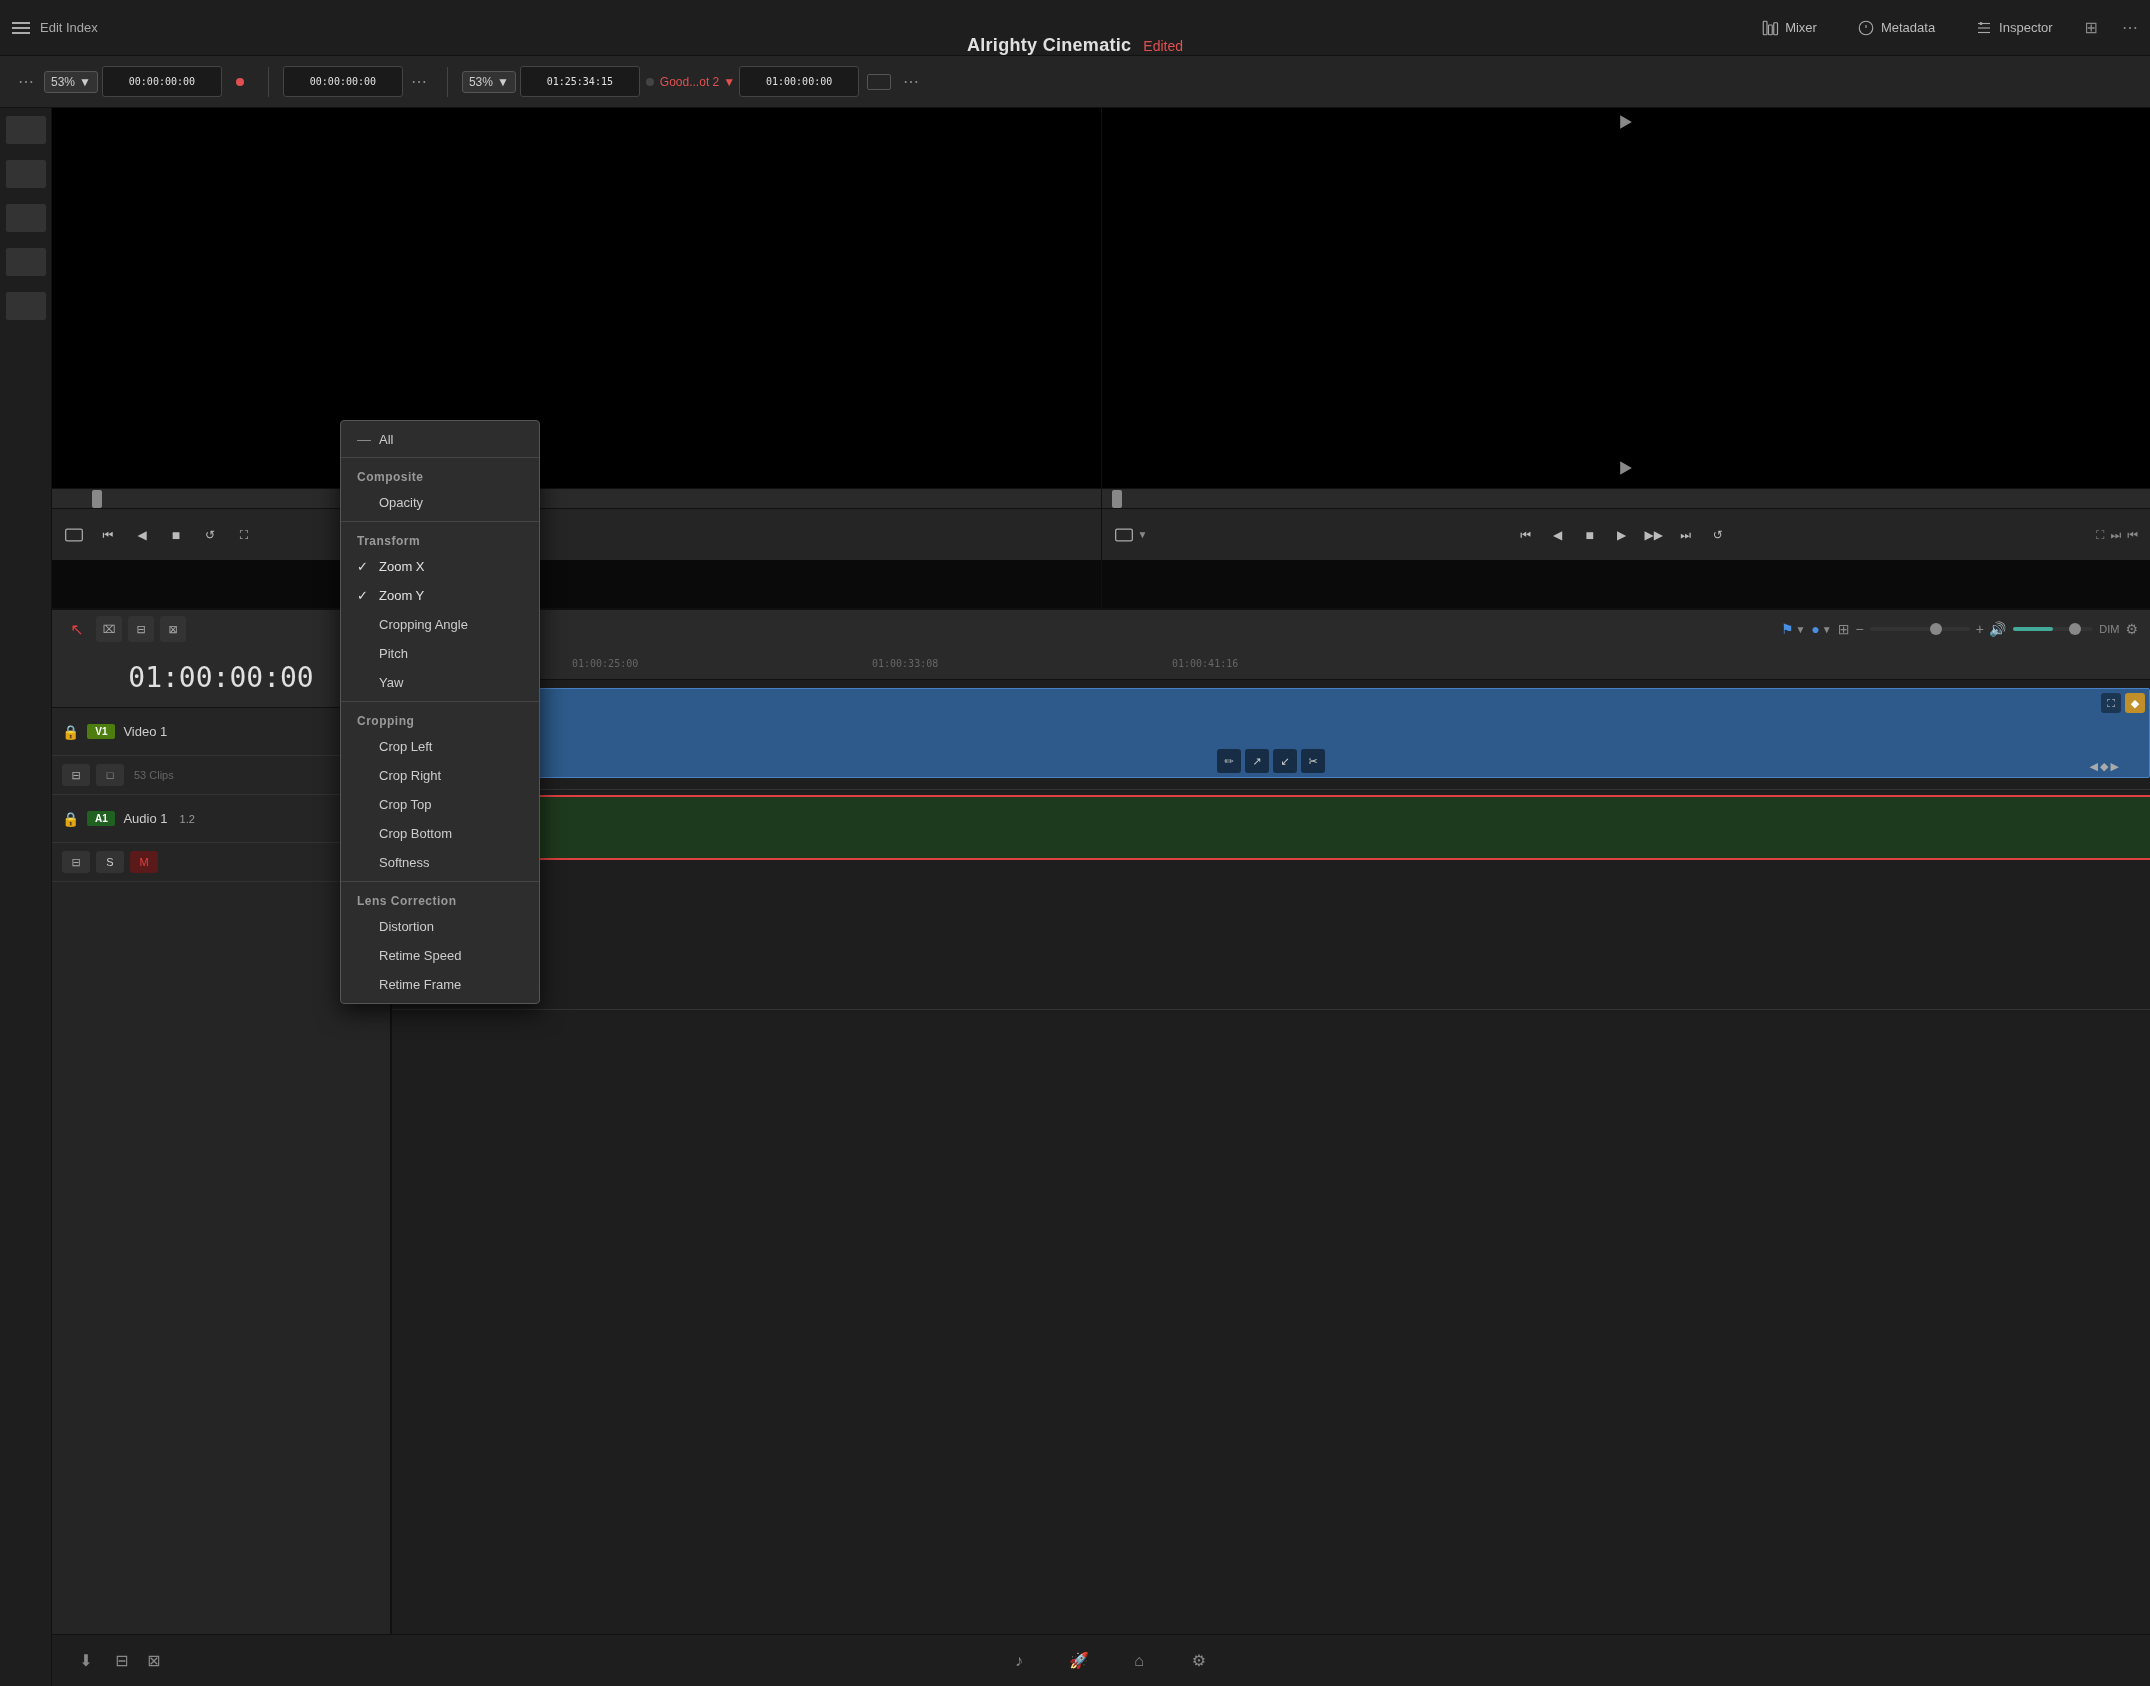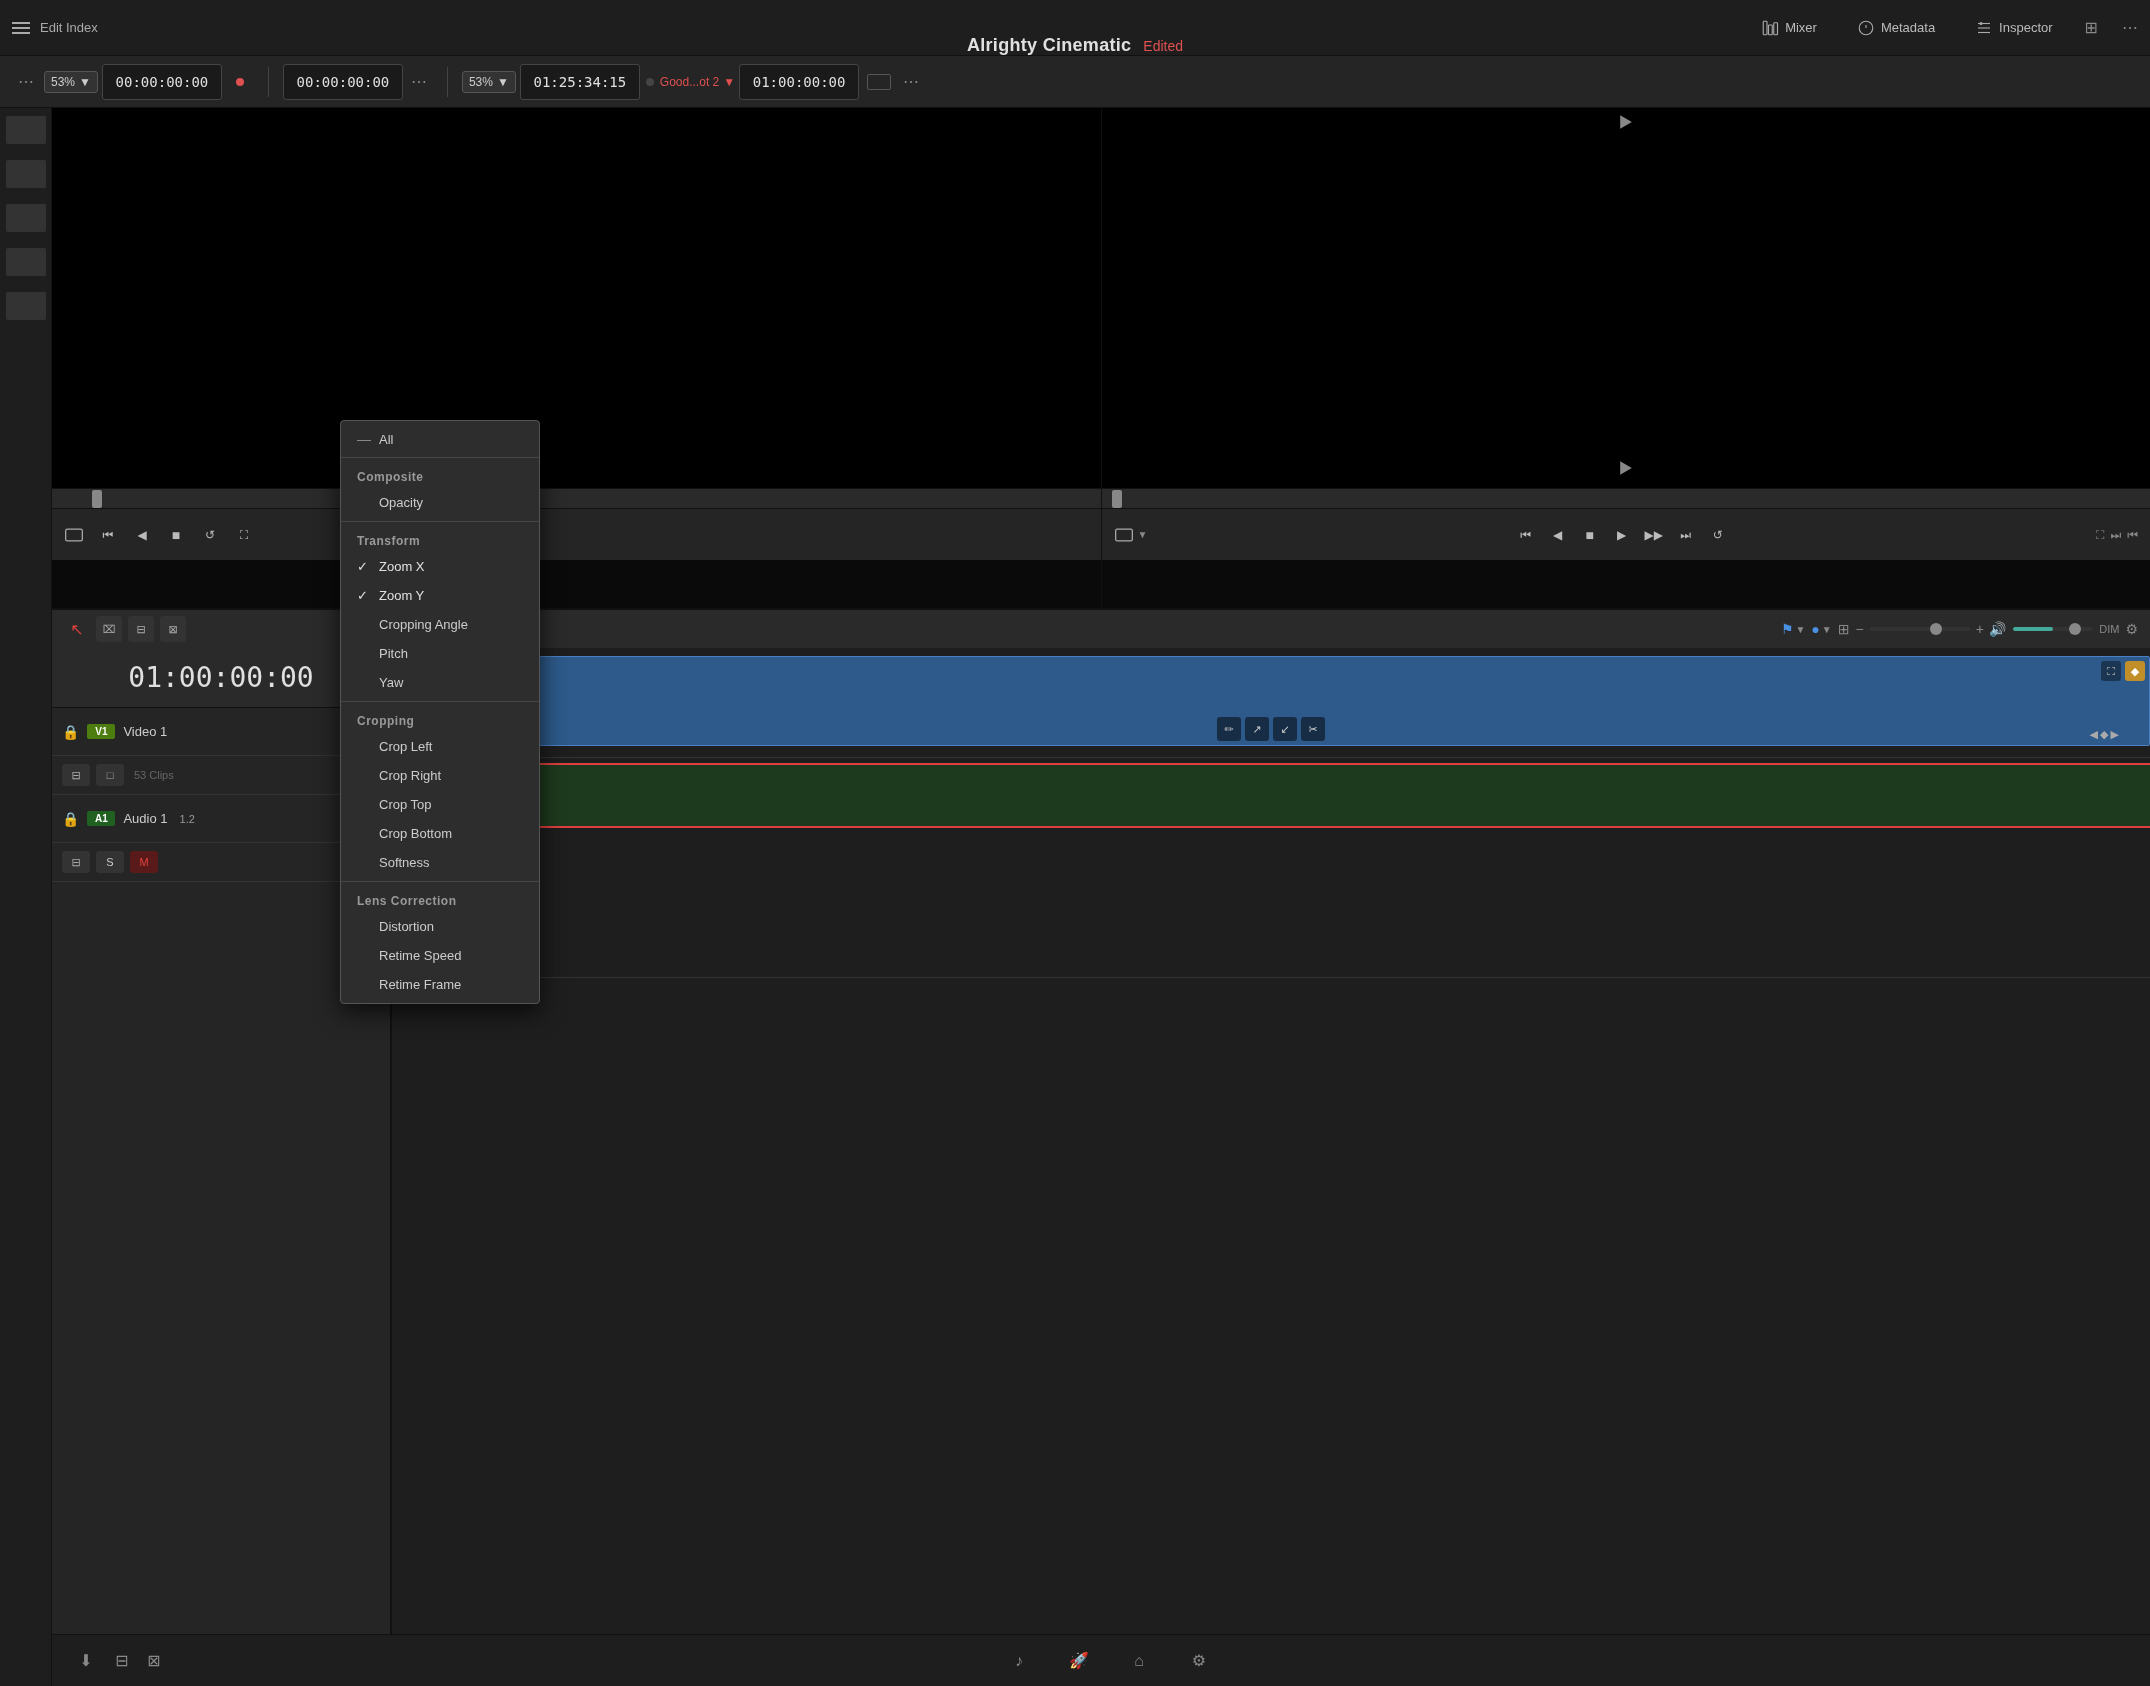--- a/index.html
+++ b/index.html
@@ -101,21 +101,21 @@
       height: 30px;
       background: #444;
       margin: 0 4px;
     }
     .timecode {
       background: #1a1a1a;
       border: 1px solid #444;
       border-radius: 3px;
       padding: 9px 8px;
       font-family: monospace;
-      font-size: 14px;
+      font-size: 10px;
       color: #e0e0e0;
       min-width: 120px;
       text-align: center;
     }
     .zoom-select {
       background: #333;
       border: 1px solid #555;
       border-radius: 3px;
       color: #ccc;
       padding: 3px 6px;
@@ -715,20 +715,25 @@
           <div class="track-controls">
             <div class="track-icon-btn">⊟</div>
             <div class="track-icon-btn" style="color:#ccc;">S</div>
             <div class="track-icon-btn" style="color:#e04040;background:#5a1a1a;">M</div>
           </div>
         </div>
       </div>
 
       <div class="timeline-tracks-right">
 
+        <div class="timeline-ruler">
+          <span class="ruler-mark" style="left: 180px; top: 10px;">01:00:25:00</span>
+          <span class="ruler-mark" style="left: 480px; top: 10px;">01:00:33:08</span>
+          <span class="ruler-mark" style="left: 780px; top: 10px;">01:00:41:16</span>
+        </div>
 
         <div class="video-track-row" style="height:110px;">
           <div class="video-clip" style="height:90px;top:8px;">
             <div class="clip-corner-icons">
               <div style="width:20px;height:20px;background:rgba(0,0,0,0.4);border-radius:3px;display:flex;align-items:center;justify-content:center;color:#ccc;font-size:11px;cursor:pointer;">⛶</div>
               <div style="width:20px;height:20px;background:rgba(255,165,0,0.7);border-radius:3px;display:flex;align-items:center;justify-content:center;color:#fff;font-size:11px;cursor:pointer;">◆</div>
             </div>
             <div class="clip-action-icons">
               <div class="clip-icon-btn">✏</div>
               <div class="clip-icon-btn">↗</div>

